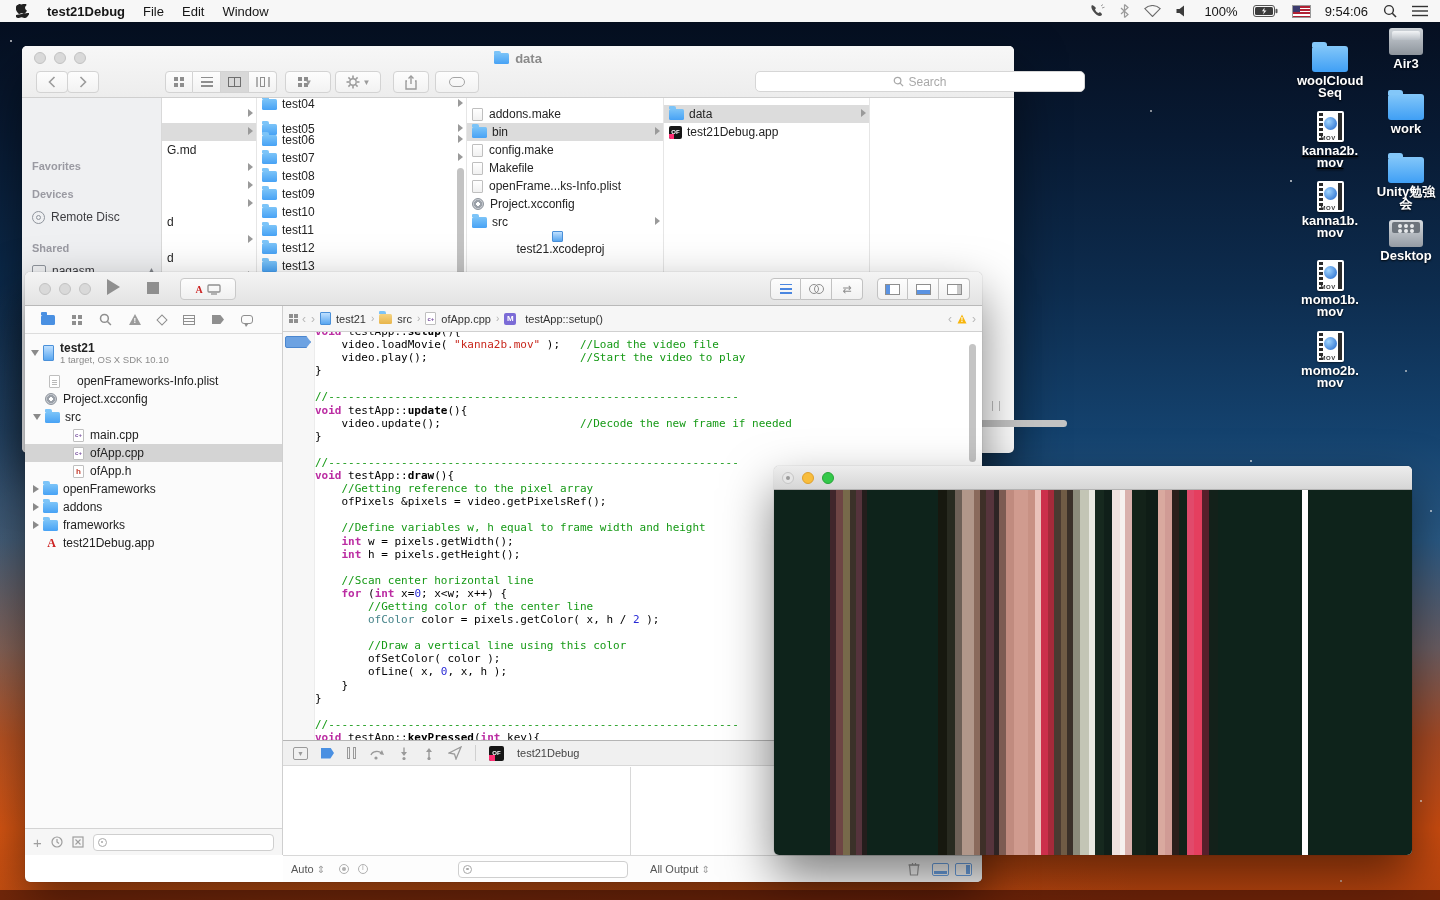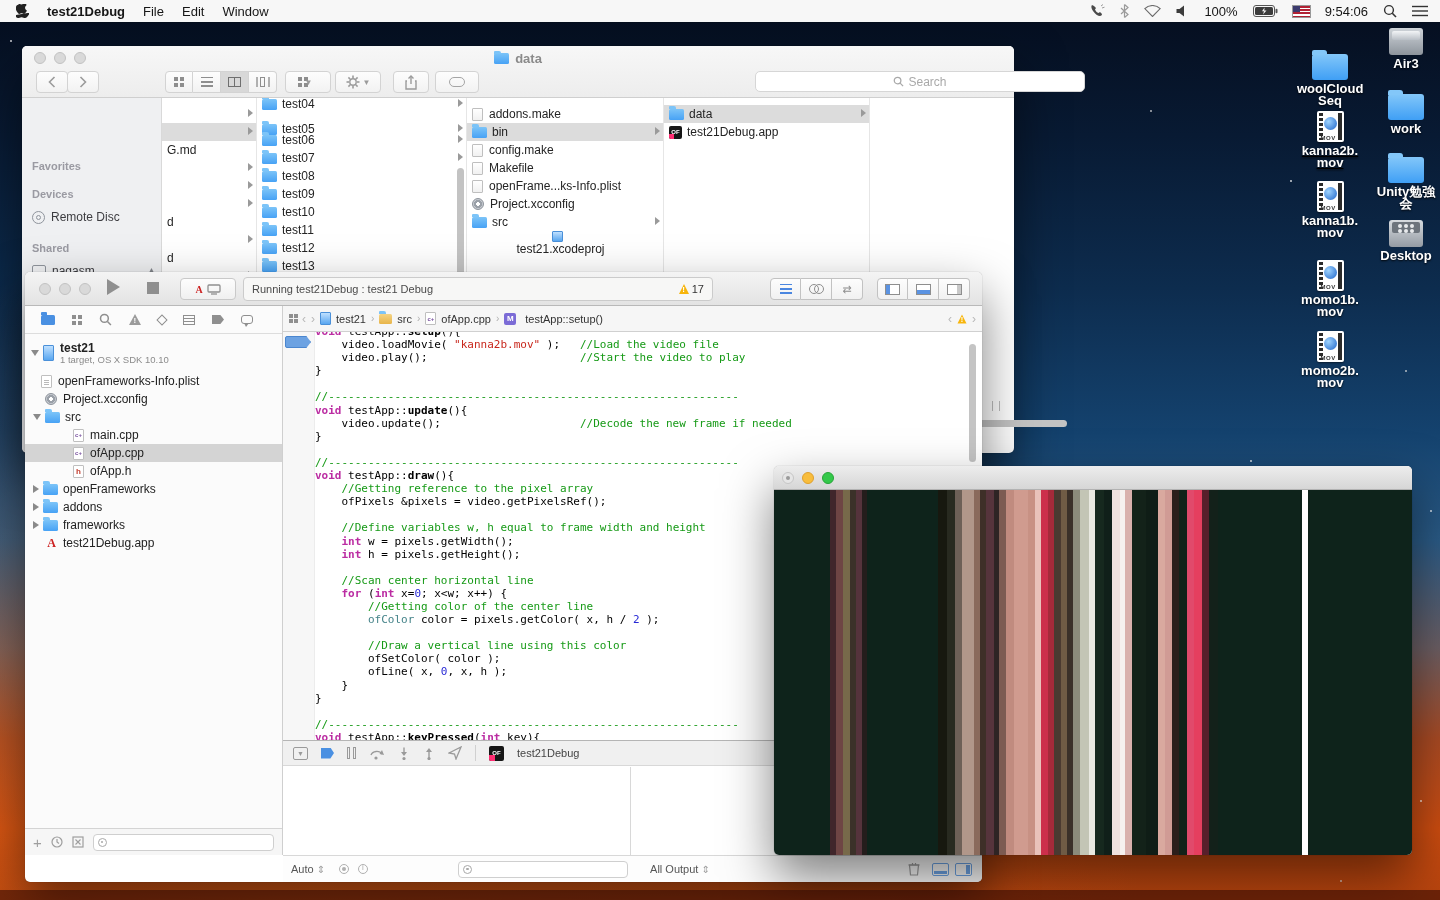--- a/index.html
+++ b/index.html
@@ -209,21 +209,21 @@
 .g-movie:before{content:"";position:absolute;left:2px;top:2px;width:4px;height:27px;background:repeating-linear-gradient(#2b2b2b 0 3px,#fff 3px 5px);box-shadow:19px 0 0 #2b2b2b}
 .g-movie:after{content:"";position:absolute;left:7px;top:6px;width:13px;height:13px;border-radius:50%;background:radial-gradient(circle at 35% 35%,#9fd4ff,#1d63c8)}
 .g-movie .mvtxt{position:absolute;left:4px;bottom:1px;font-size:6px;font-weight:bold;color:#333;letter-spacing:.5px}
 </style>
 </head>
 <body>
 
 <div id="desktop">
   <div id="stars"></div>
   <div id="desktop-icons">
-      <div class="dicon" style="left: 1297px; top: 48px;">
+      <div class="dicon" style="left: 1297px; top: 40px;">
         <div class="dicon-g g-folder"></div>
         <div class="dlabel">
           <div>woolCloud</div>
           <div>Seq</div>
         </div>
       </div>
       <div class="dicon" style="left: 1373px; top: 28px;">
         <div class="dicon-g g-drive"></div>
         <div class="dlabel">
           <div>Air3</div>
@@ -532,27 +532,20 @@
       <div class="xbtn" style="left:122px;top:10px">
           <span class="stopb"></span>
         </div>
       <div class="scheme">
         <span style="color:#cc2222;font-weight:bold;font-family:'Liberation Serif',serif">A</span>
         <svg width="14" height="11" viewBox="0 0 14 11">
             <rect x="1" y="1" width="12" height="7" rx="1" fill="none" stroke="#8f8f8f" stroke-width="1.3"></rect>
             <line x1="4" y1="10" x2="10" y2="10" stroke="#8f8f8f" stroke-width="1.3"></line>
           </svg>
       </div>
-      <div class="activity">
-        <span>Running test21Debug : test21 Debug</span>
-        <span class="warnbox">
-            <span class="warn-tri"></span>
-            <span>17</span>
-          </span>
-      </div>
       <div class="xseg" style="left:745px">
         <div>
             <span class="ei-std"></span>
           </div>
         <div>
             <span class="ei-asst"></span>
           </div>
         <div>
             <span class="ei-ver">⇄</span>
           </div>
@@ -592,21 +585,21 @@
       </div>
       <div id="xtree">
           <div class="nrow" style="top: 2px; height: 30px; padding-left: 6px;">
             <span class="disc open"></span>
             <span class="i-bluedoc" style="width: 14px; height: 16px;"></span>
             <div>
               <div style="font-weight: bold;">test21</div>
               <div class="proj-sub">1 target, OS X SDK 10.10</div>
             </div>
           </div>
-          <div class="nrow" style="top: 36px; padding-left: 16px;">
+          <div class="nrow" style="top: 36px; padding-left: 24px; gap: 11px;">
             <span class="i-plist"></span>
             <span>openFrameworks-Info.plist</span>
           </div>
           <div class="nrow" style="top: 54px; padding-left: 20px;">
             <span class="i-gear"></span>
             <span>Project.xcconfig</span>
           </div>
           <div class="nrow" style="top: 72px; padding-left: 20px;">
             <span class="disc open" style="margin-left: -12px;"></span>
             <span class="i-folder"></span>

